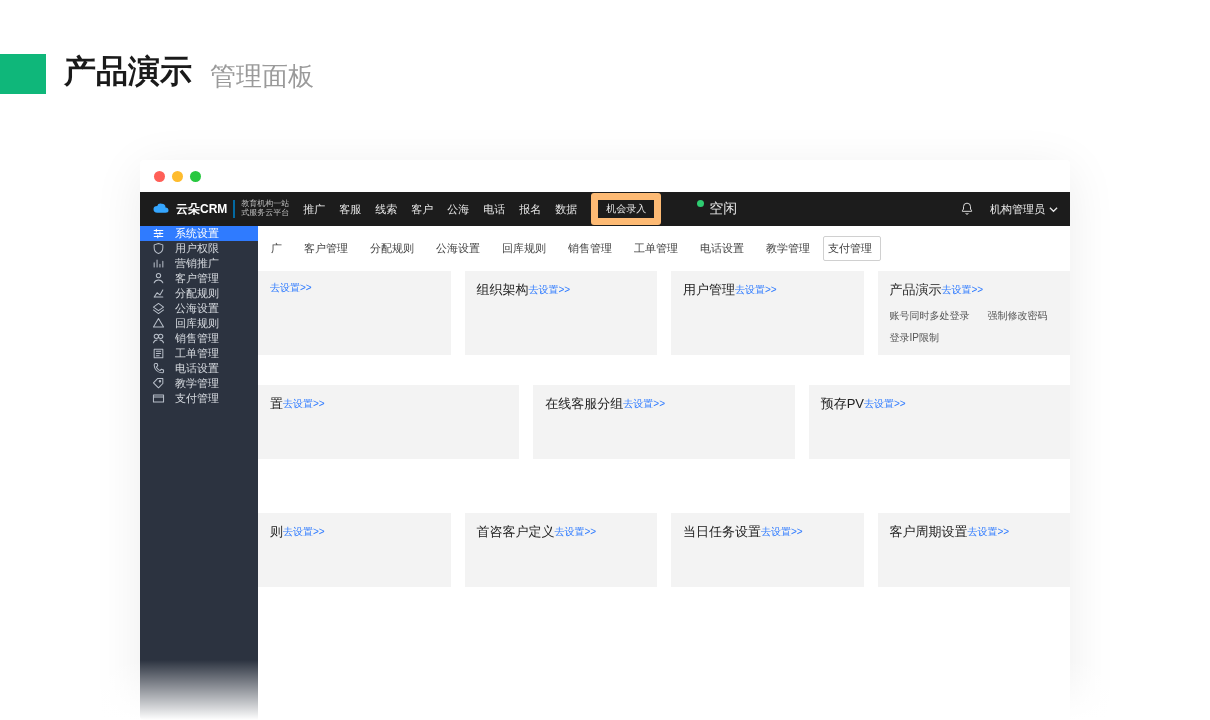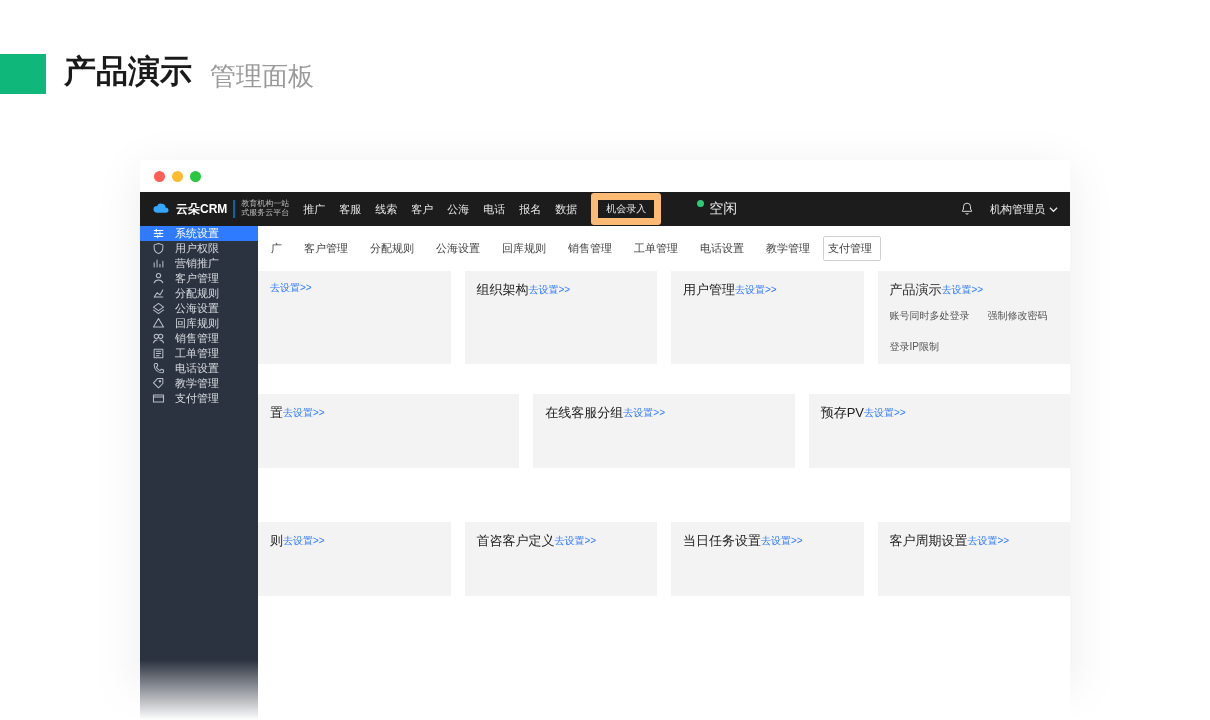--- a/index.html
+++ b/index.html
@@ -44,21 +44,21 @@
     .main { flex: 1; background: #fff; overflow-y: auto; position: relative; }
     .tabs { display: flex; flex-wrap: wrap; gap: 4px; padding: 10px 0 10px 4px; font-size: 11px; color: #444; }
     .tab { padding: 4px 8px; cursor: pointer; border: 1px solid transparent; border-radius: 2px; }
     .tab.first { border: 1px solid #d0d0d0; border-radius: 2px; padding-left: 4px; }
 
     .cards-row { display: flex; gap: 14px; padding: 0 0 0 0; margin-bottom: 30px; }
     .card { flex: 1; background: #f3f3f3; min-height: 74px; padding: 10px 12px; position: relative; }
     .card-head { display: flex; justify-content: flex-start; align-items: center; margin-bottom: 10px; }
     .card-title { font-size: 13px; color: #222; font-weight: 400; }
     .card-link { font-size: 10px; color: #2f7bff; cursor: pointer; }
-    .card-items { display: flex; flex-wrap: wrap; gap: 17px 18px; }
+    .card-items { display: flex; flex-wrap: wrap; gap: 8px 18px; }
     .card-item { font-size: 10px; color: #555; }
 
     
     .fade { position: absolute; left: 0; right: 0; bottom: 0; height: 60px; background: linear-gradient(to bottom, rgba(255,255,255,0), #fff); pointer-events: none; }
 
     
     .main::-webkit-scrollbar { width: 0; }
   </style>
 </head>
 <body>

